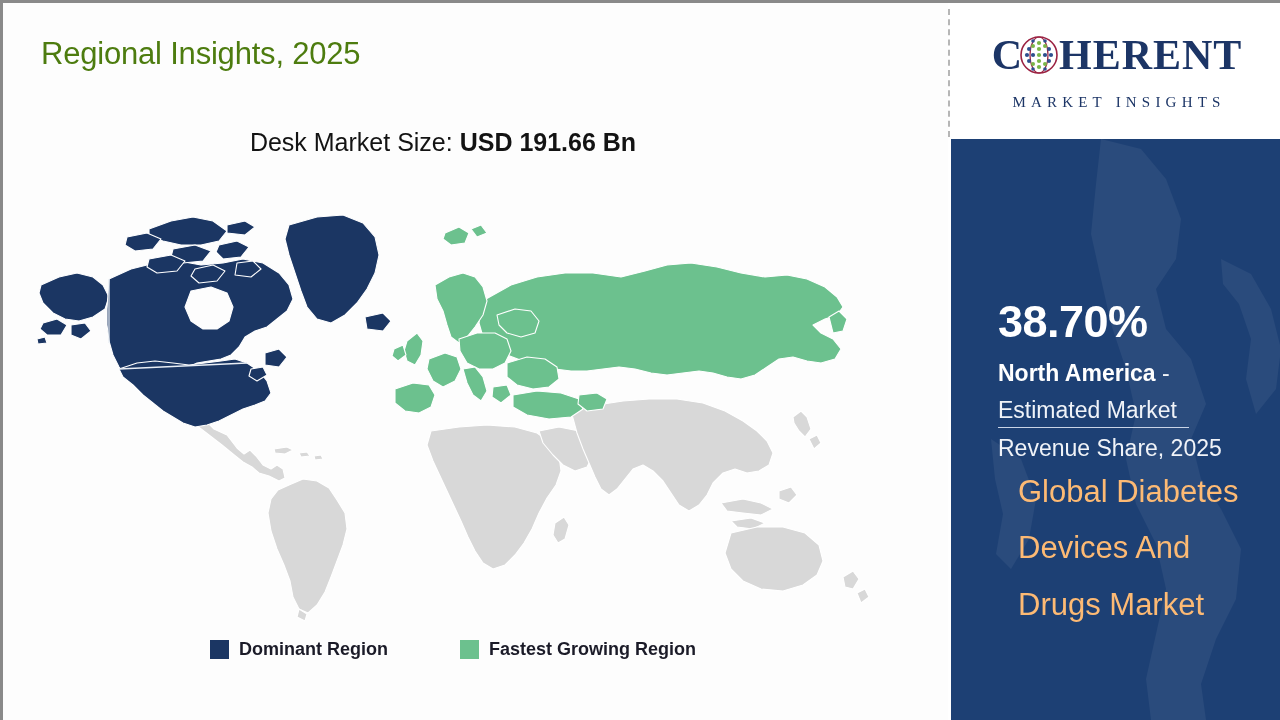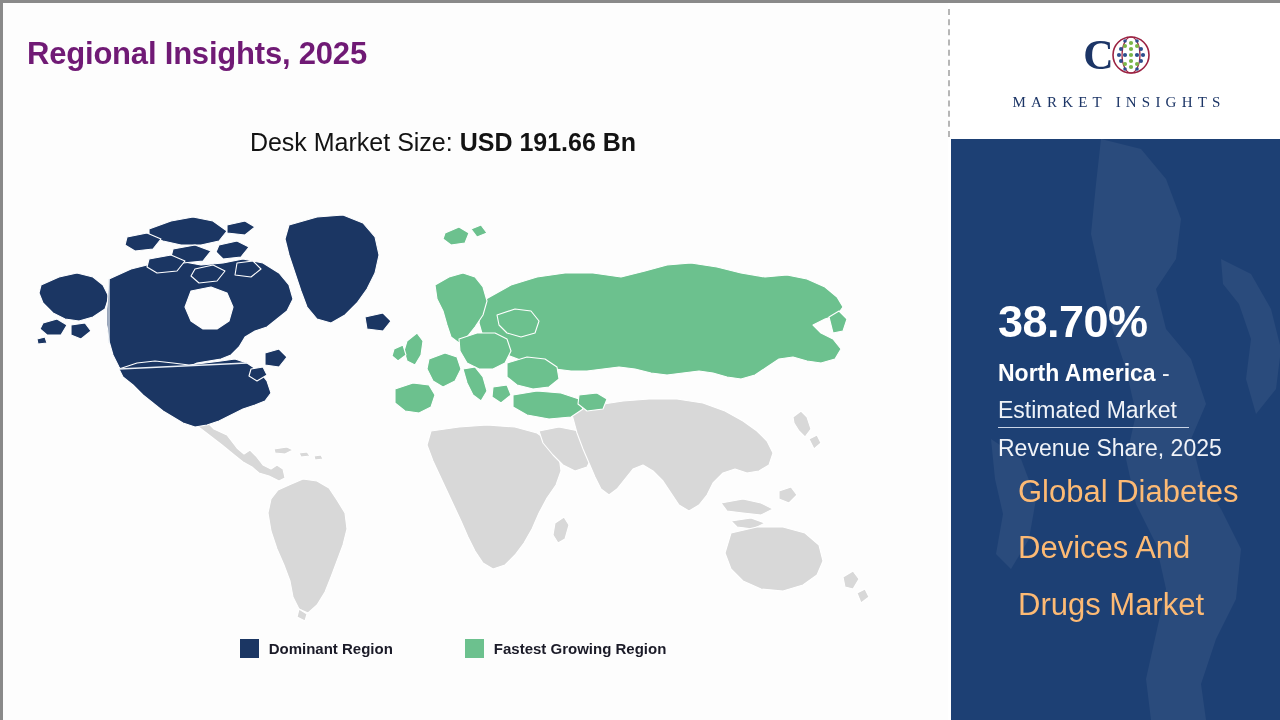--- a/index.html
+++ b/index.html
@@ -19,24 +19,24 @@
 
   
   #left-panel {
     position: absolute;
     left: 0; top: 0;
     width: 945px; height: 717px;
     background: #fdfdfd;
   }
   #page-title {
     position: absolute;
-    left: 24px; top: 33px;
+    left: 38px; top: 33px;
     font-size: 31px;
-    font-weight: 700;
-    color: #701a75;
+    font-weight: 400;
+    color: #4d7c0f;
     letter-spacing: -0.2px;
   }
   #market-size-line {
     position: absolute;
     left: 0; top: 125px;
     width: 880px;
     text-align: center;
     font-size: 25px;
     color: #131313;
     white-space: nowrap;
@@ -58,21 +58,21 @@
     left: 0; top: 636px;
     width: 900px;
     display: flex;
     justify-content: center;
     align-items: center;
     gap: 72px;
   }
   .legend-item { display: flex; align-items: center; gap: 10px; }
   .legend-swatch { width: 19px; height: 19px; display: block; }
   .legend-label {
-    font-size: 15px;
+    font-size: 18px;
     font-weight: 700;
     color: #1b1b28;
     white-space: nowrap;
   }
 
   
   #source-row {
     position: absolute;
     left: 37px; top: 693px;
     font-size: 12.5px;
@@ -348,20 +348,21 @@
             <circle cx="10" cy="14" r="2.0"></circle>
               <circle cx="30" cy="14" r="2.0"></circle>
             <circle cx="10" cy="26" r="2.0"></circle>
               <circle cx="30" cy="26" r="2.0"></circle>
             <circle cx="14" cy="34" r="1.8"></circle>
               <circle cx="26" cy="34" r="1.8"></circle>
             <circle cx="14" cy="6" r="1.8"></circle>
               <circle cx="26" cy="6" r="1.8"></circle>
           </g>
         </svg>
+        <span class="logo-letter">HERENT</span>
       </div>
       <div id="logo-sub">MARKET INSIGHTS</div>
     </div>
 
     <div id="blue-box">
 
       <svg id="blue-watermark" viewBox="0 0 332 581" preserveAspectRatio="none">
         <g fill="#ffffff" opacity="0.35">
           <path d="M150 0 L190 10 L215 40 L230 80 L225 120 L205 150 L215 190 L240 220 L255 265 L240 300 L250 340 L270 370 L290 410 L285 460 L265 500 L250 545 L255 581 L200 581 L195 540 L205 495 L215 450 L205 405 L185 365 L175 320 L185 275 L175 230 L160 185 L150 140 L140 95 L145 45 Z"></path>
           <path d="M270 120 L300 135 L320 170 L330 210 L325 250 L305 275 L295 240 L300 200 L288 165 L272 145 Z"></path>

